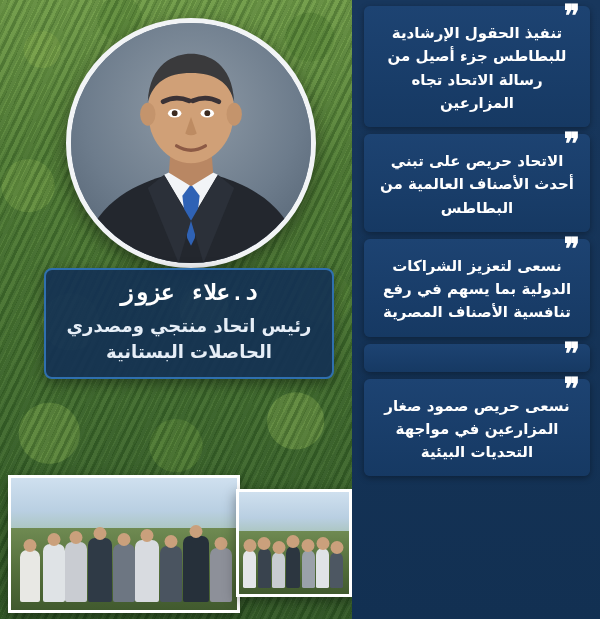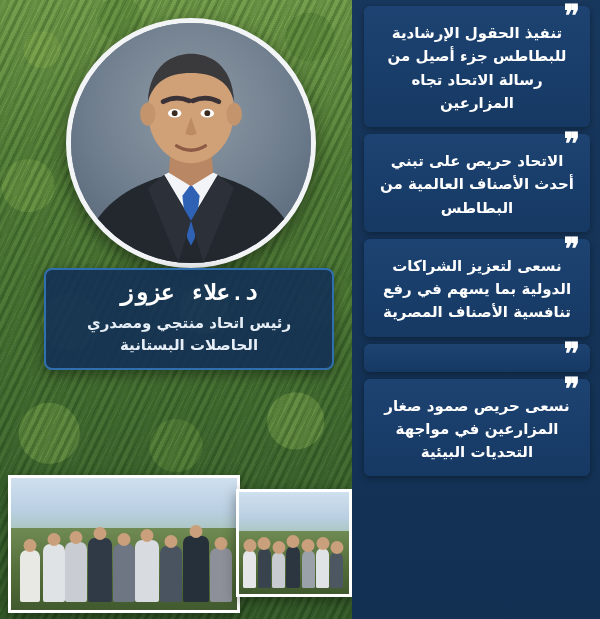--- a/index.html
+++ b/index.html
@@ -81,21 +81,21 @@
     border-radius: 8px;
     text-align: center;
     color: #ffffff;
     box-shadow: 0 4px 14px rgba(0,0,0,.4);
   }
   .nameplate .nm {
     font-size: 23px; font-weight: bold; letter-spacing: .5px;
     line-height: 1.25; margin-bottom: 4px; font-family: Liberation Mono, monospace;
   }
   .nameplate .role {
-    font-size: 15px; font-weight: bold; line-height: 1.45; color: #e6eef7;
+    font-size: 18px; font-weight: bold; line-height: 1.45; color: #e6eef7;
   }
 
   
   .group-photo {
     position: absolute;
     overflow: hidden;
     border: 3px solid #ffffff;
     box-shadow: 0 4px 12px rgba(0,0,0,.4);
     background: #7d8a74;
   }

